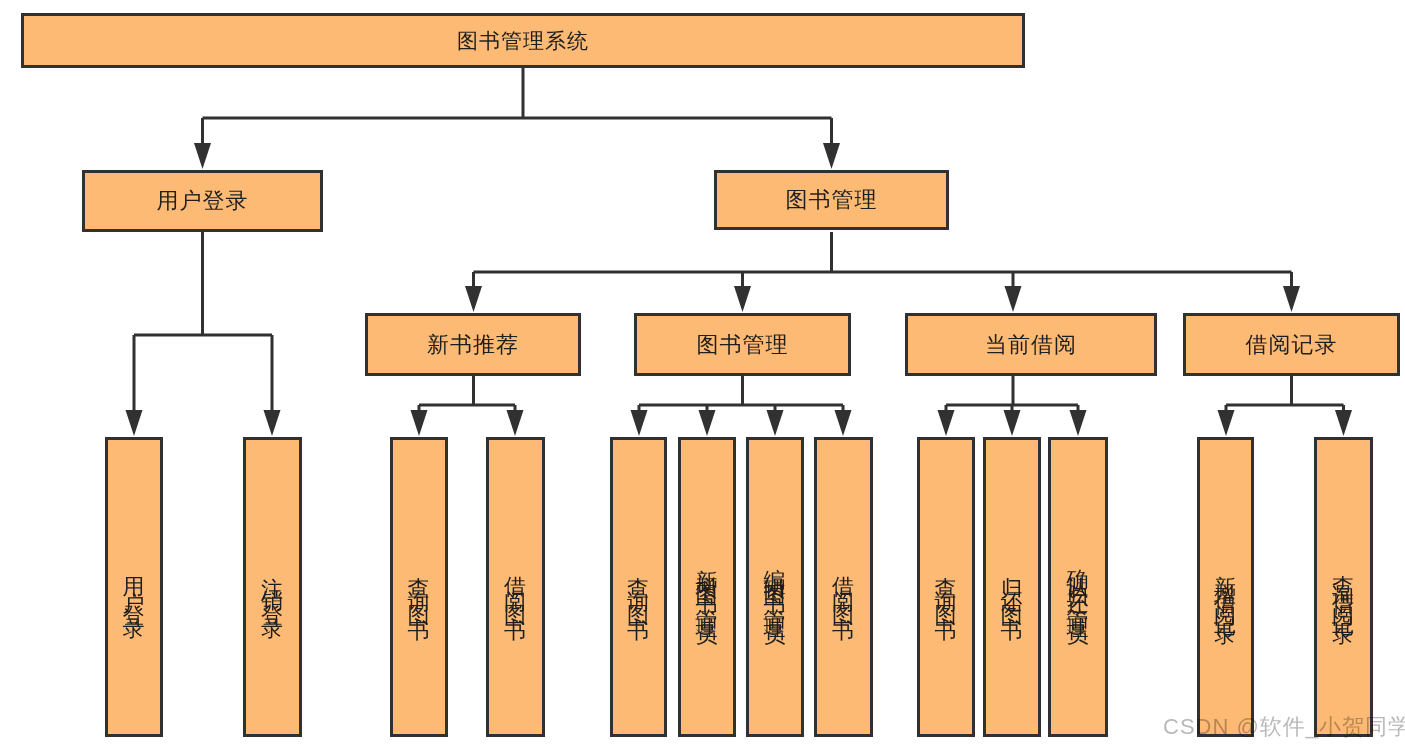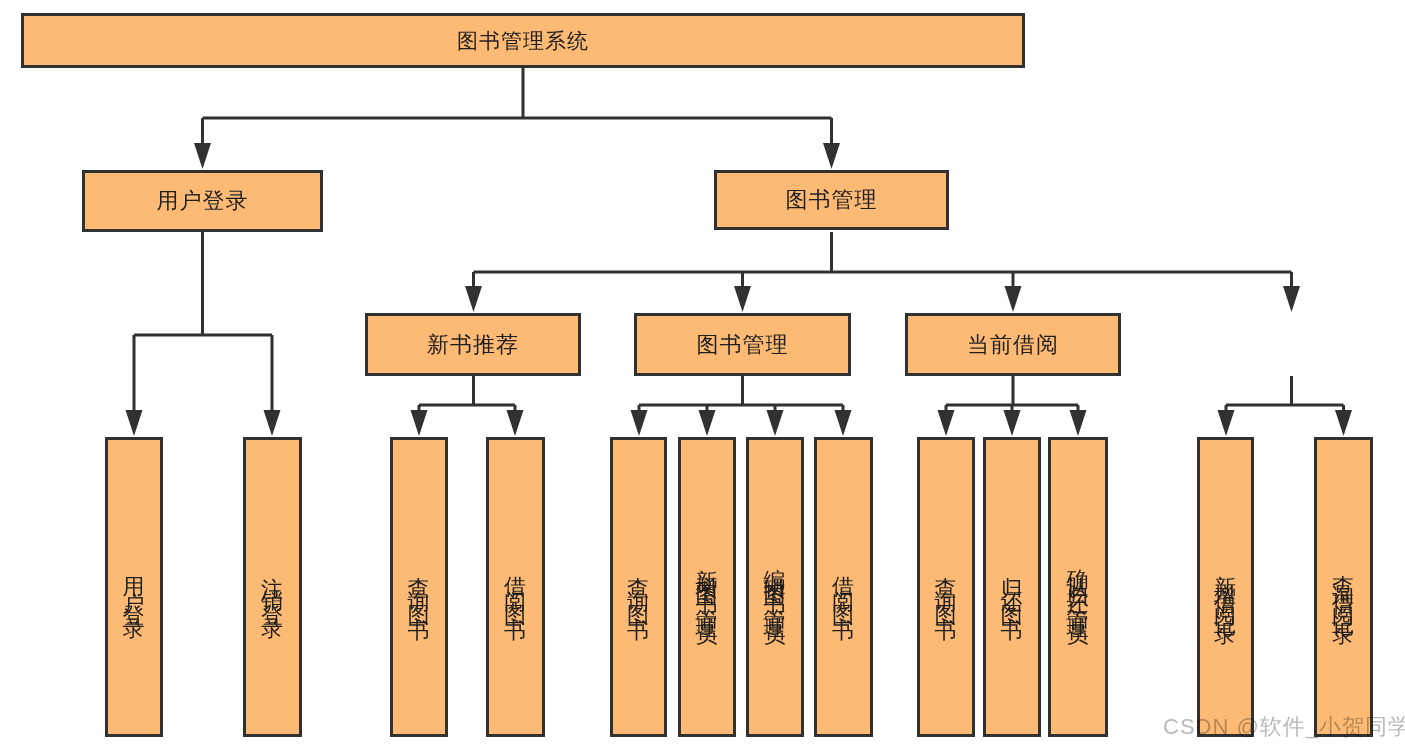--- a/index.html
+++ b/index.html
@@ -105,22 +105,25 @@
   <div class="box hbox" style="left:714px;top:170px;width:235px;height:60px">
     <span>图书管理</span>
   </div>
 
   <div class="box hbox" style="left:365px;top:313px;width:216px;height:63px">
     <span>新书推荐</span>
   </div>
   <div class="box hbox" style="left:634px;top:313px;width:217px;height:63px">
     <span>图书管理</span>
   </div>
-  <div class="box hbox" style="left:905px;top:313px;width:216px;height:63px">
+  <div class="box hbox" style="left:905px;top:313px;width:252px;height:63px">
     <span>当前借阅</span>
+  </div>
+  <div class="box hbox" style="left:1183px;top:313px;width:217px;height:63px">
+    <span>借阅记录</span>
   </div>
 
   <div class="box vbox" style="left:105px;top:437px;width:58px;height:300px">
     <span class="ls4">用户登录</span>
   </div>
   <div class="box vbox" style="left:243px;top:437px;width:59px;height:300px">
     <span class="ls4">注销登录</span>
   </div>
 
   <div class="box vbox" style="left:390px;top:437px;width:58px;height:300px">

